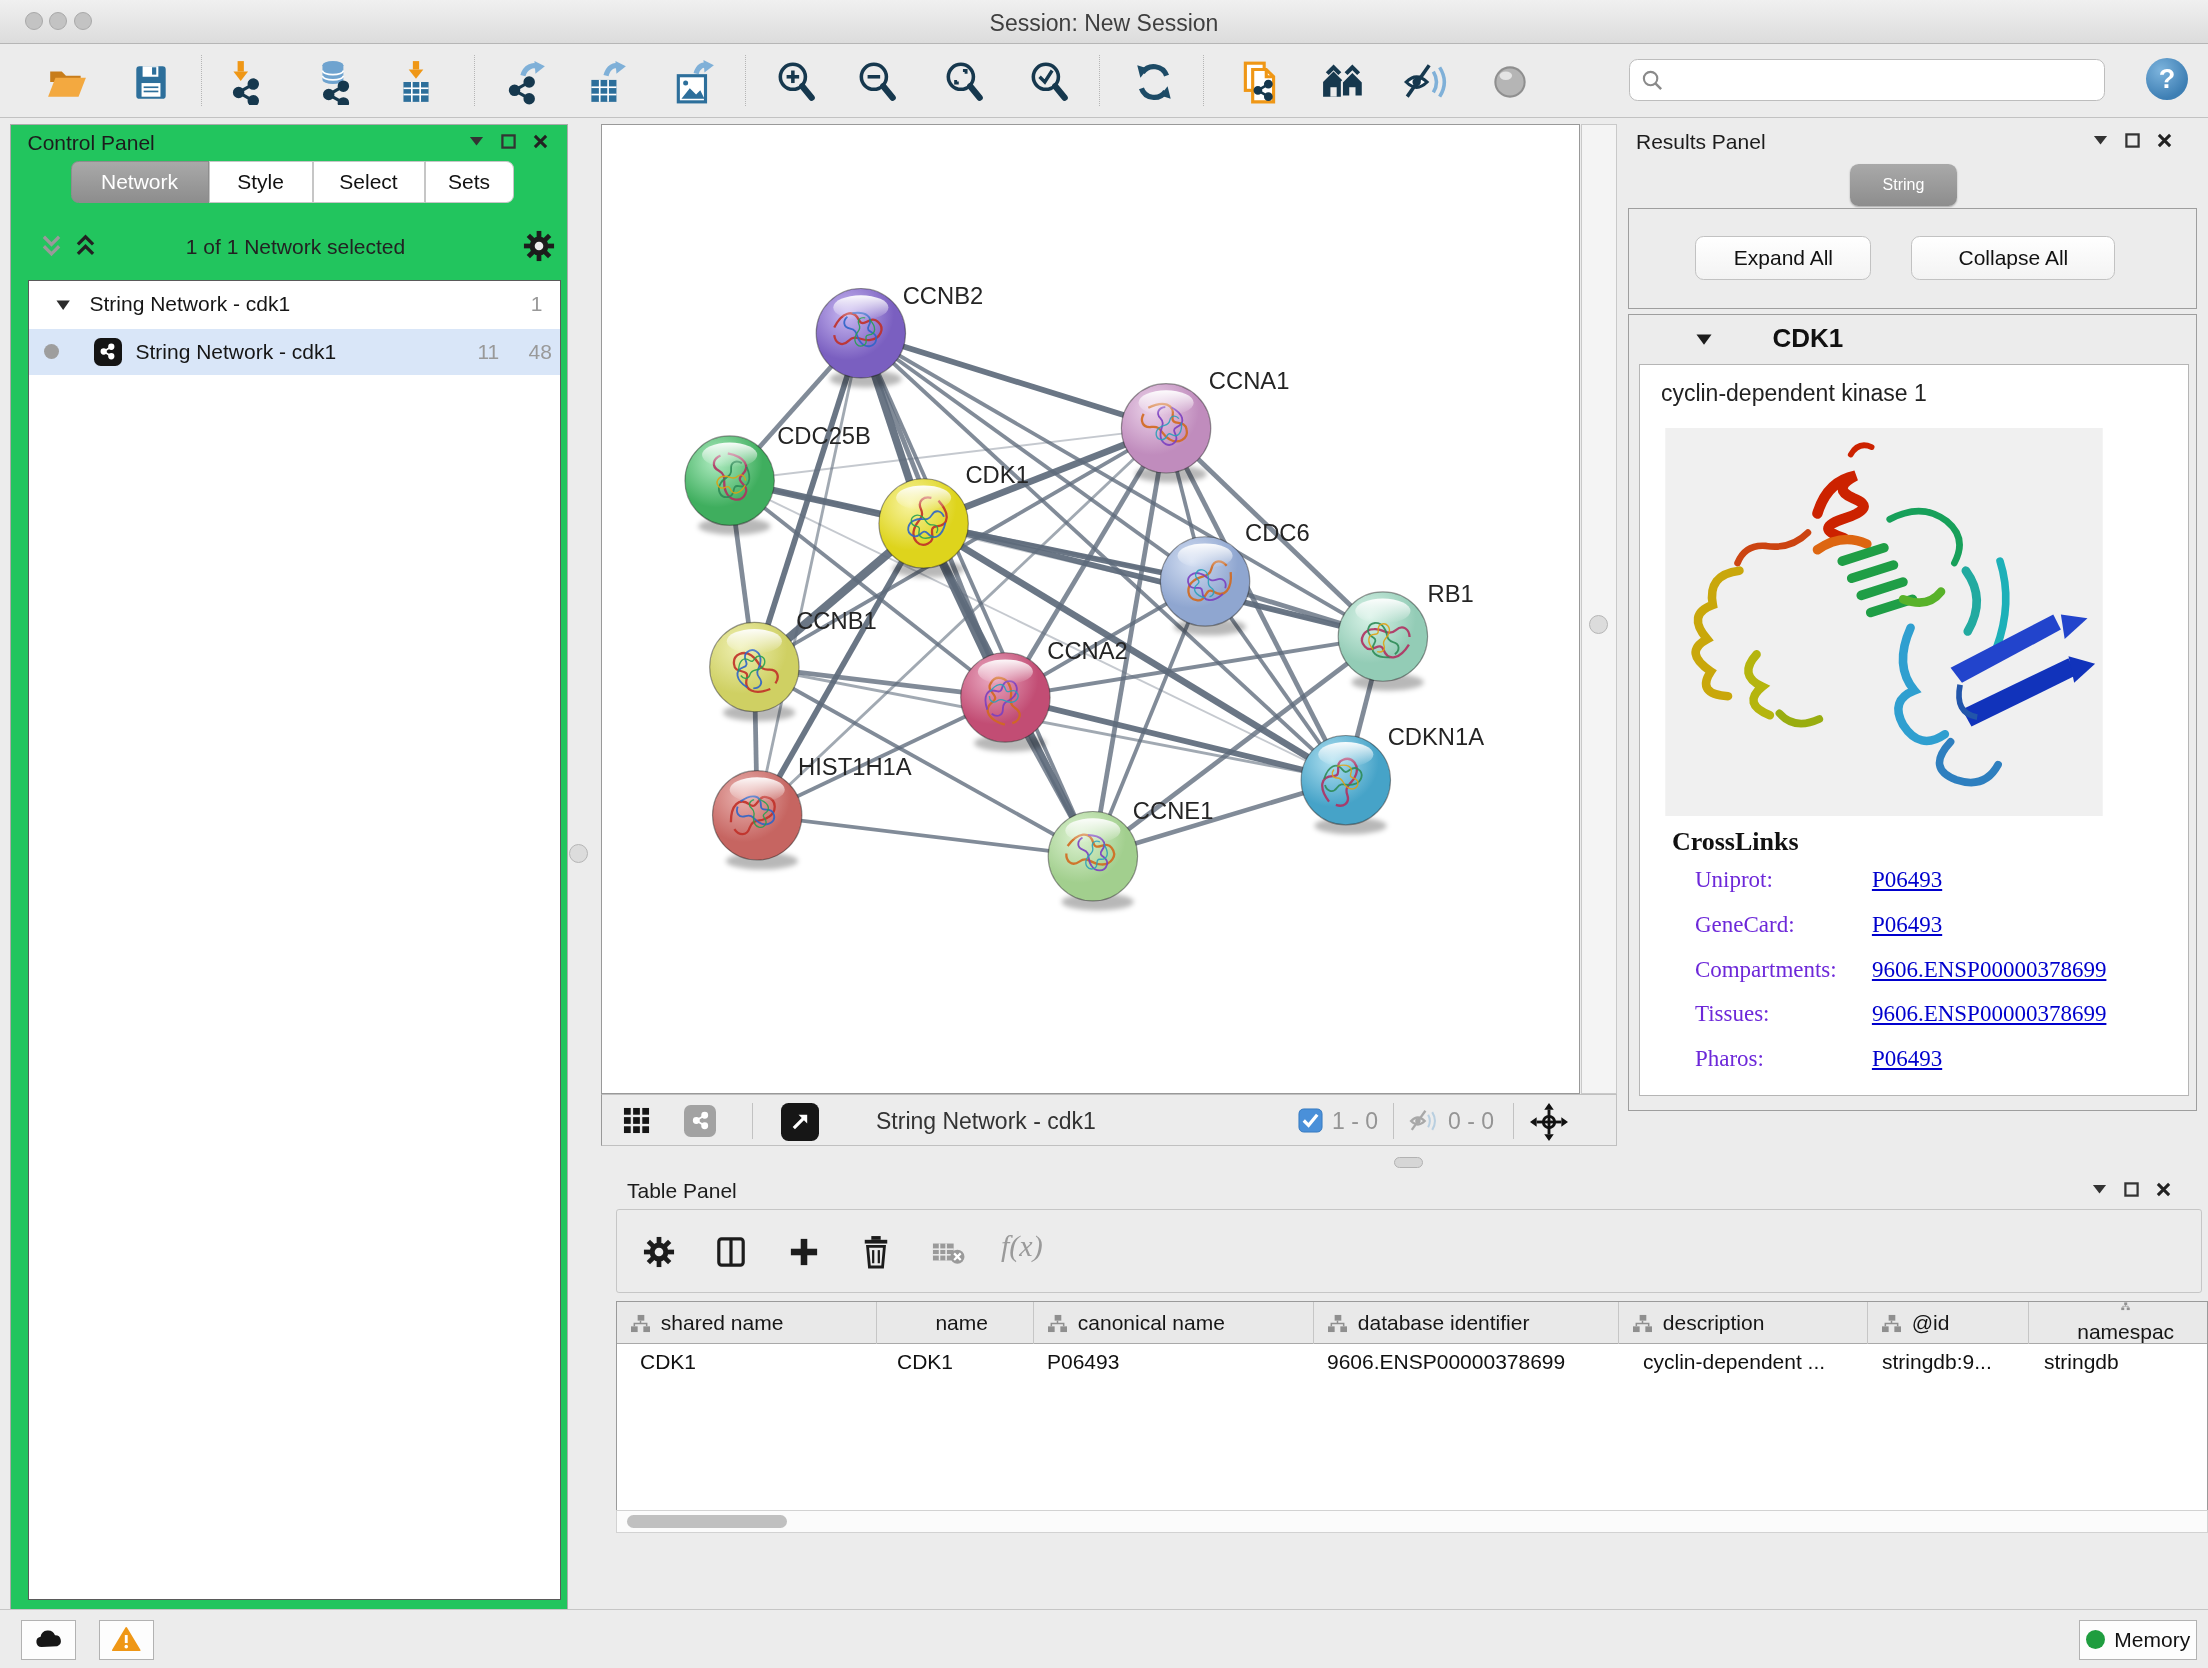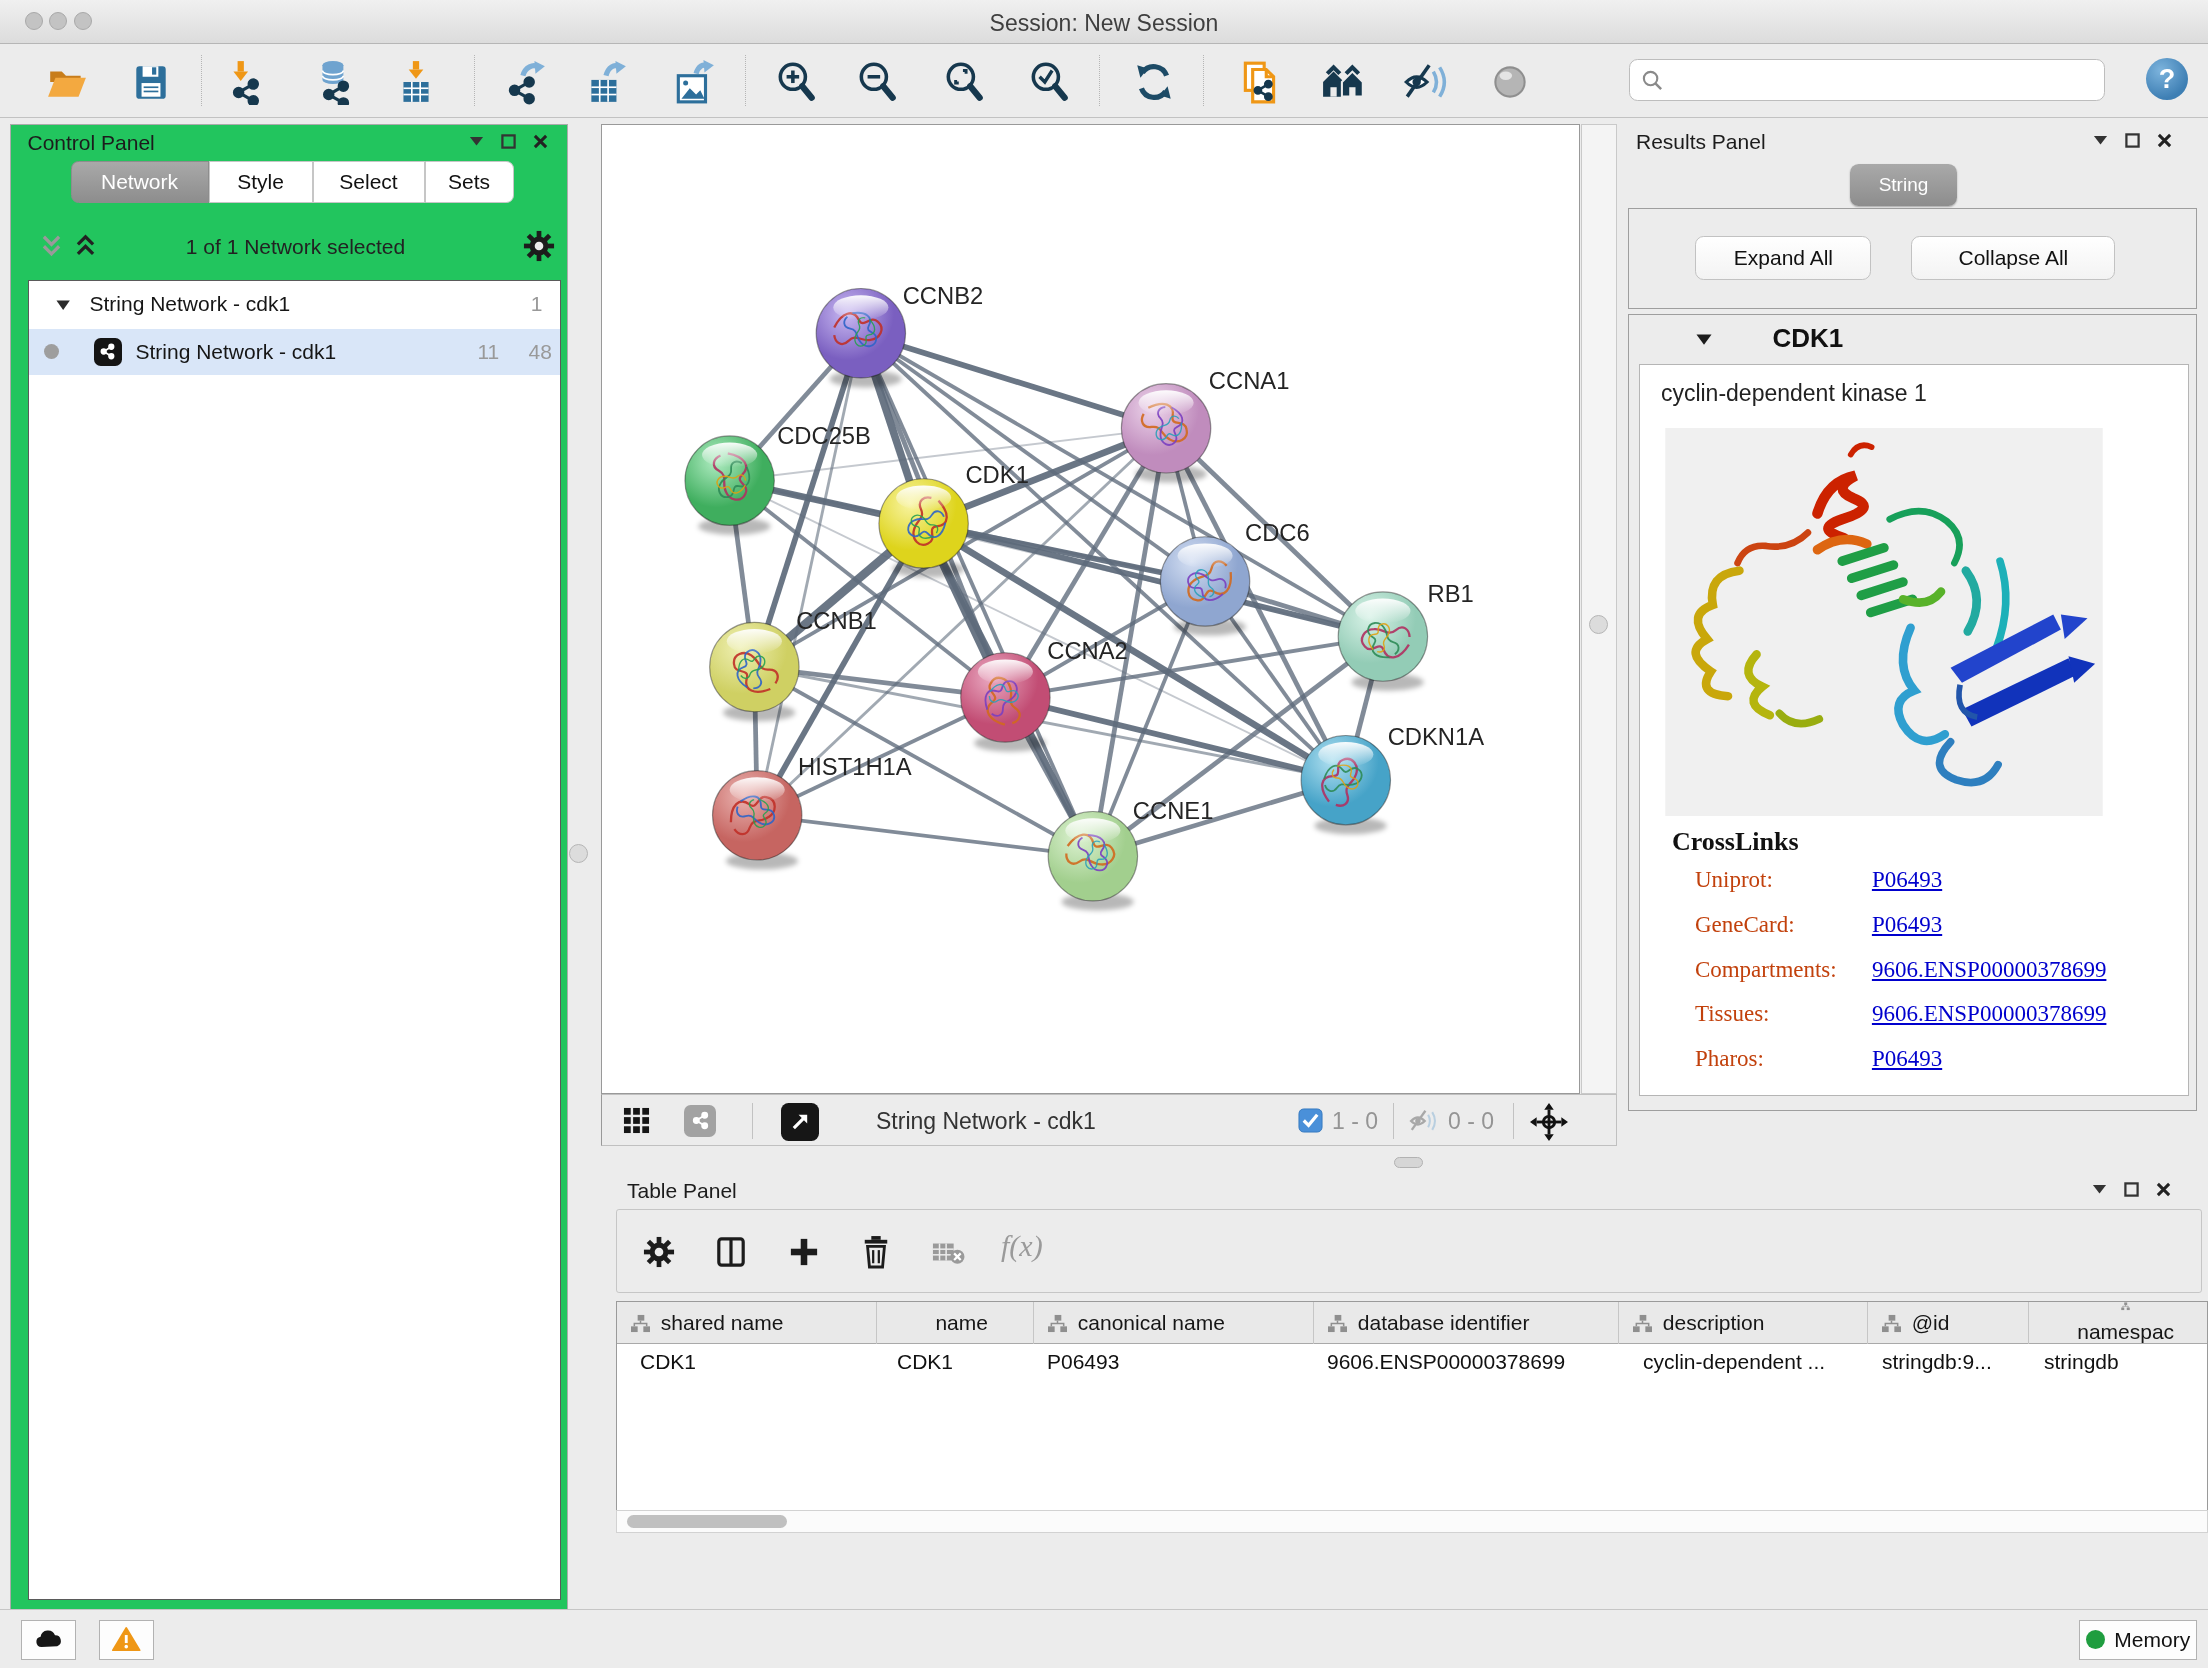--- a/index.html
+++ b/index.html
@@ -48,30 +48,30 @@
   .nettoolbar{left:601px;top:1094px;width:1016px;height:52px;background:#ececec;
               border:1px solid #c0c0c0;border-left:1px solid #999;}
   .ntsep{top:7.6px;width:0;height:36px;border-left:1px solid #c2c2c2;}
   .netname{font-size:23px;color:#333;}
   .graytxt{font-size:23px;color:#949494;}
   .pill{left:1394px;top:1157px;width:28.5px;height:10.5px;border-radius:5.7px;background:#d6d6d6;border:1px solid #b2b2b2;}
 
   
   .rpanel{left:1617px;top:124px;width:592px;height:1056px;background:#ececec;}
   .stringtab{left:233px;top:40px;width:107px;height:42px;border-radius:8.6px;
-             background:linear-gradient(#a9a9a9,#8d8d8d);color:#fff;font-size:19px;
+             background:linear-gradient(#a9a9a9,#8d8d8d);color:#fff;font-size:16px;
              display:flex;align-items:center;justify-content:center;box-shadow:0 1px 1.9px rgba(0,0,0,.3);}
   .wbtn{height:44px;background:linear-gradient(#ffffff,#f3f3f3);border:1px solid #c2c2c2;border-radius:8.6px;
         font-size:21px;color:#111;display:flex;align-items:center;justify-content:center;}
   .genehdr{font-size:26px;font-weight:bold;color:#111;}
   .whitecard{background:#fff;border:1px solid #b5b5b5;}
   .desc{font-size:23px;color:#222;}
   .serif{font-family:"Liberation Serif",serif;}
   .clhead{font-size:26px;font-weight:bold;color:#111;}
-  .clrow{font-size:23px;color:#c2410c;}
+  .clrow{font-size:23px;color:#6d28d9;}
   .link{color:#0000cd;text-decoration:underline;cursor:pointer;}
 
   
   .tpanel{left:577px;top:1179px;width:1631px;height:430px;background:#ececec;}
   .ttoolbar{left:39px;top:30px;width:1586px;height:84px;background:#ececec;border:1px solid #c6c6c6;border-radius:2.9px;}
   .ticon{top:17px;width:49px;height:49px;display:flex;align-items:center;justify-content:center;}
   .fx{font-family:"Liberation Serif",serif;font-style:italic;font-size:30px;color:#9a9a9a;}
   .dtable{left:39px;top:122px;width:1592px;height:209px;background:#fff;border:1px solid #9a9a9a;border-bottom:none;}
   .thead{position:absolute;left:0;top:0;width:100%;height:42px;background:#e9e9e9;border-bottom:1px solid #a9a9a9;}
   .hcell{position:absolute;top:0;height:42px;display:flex;align-items:center;gap:9.5px;font-size:21px;color:#161616;

